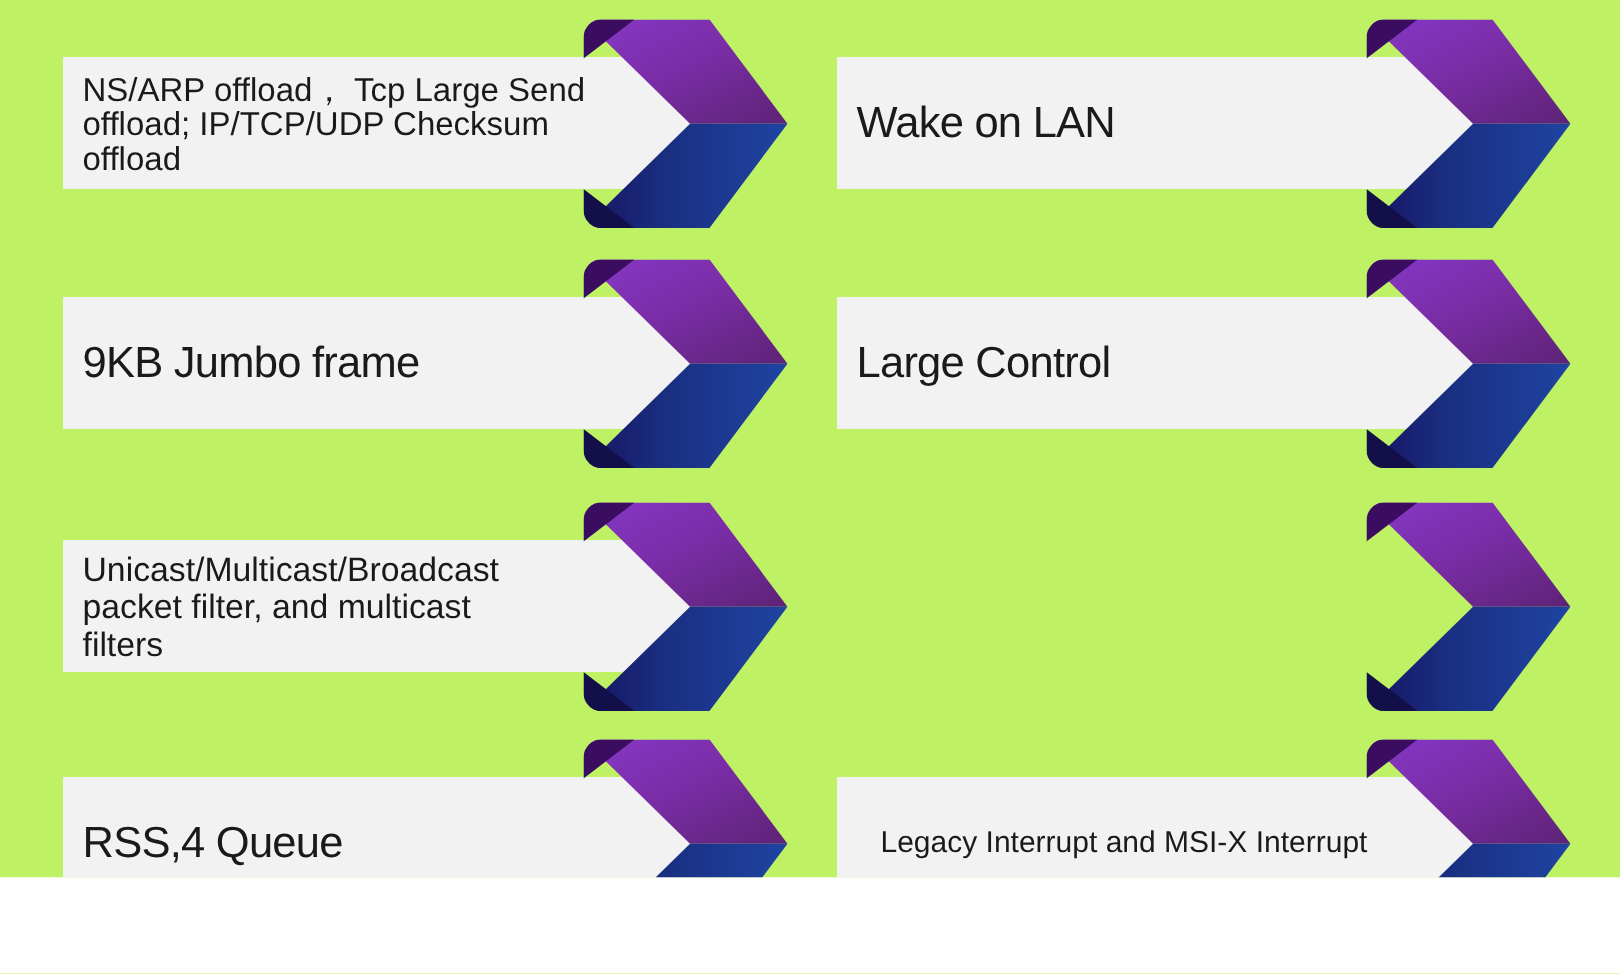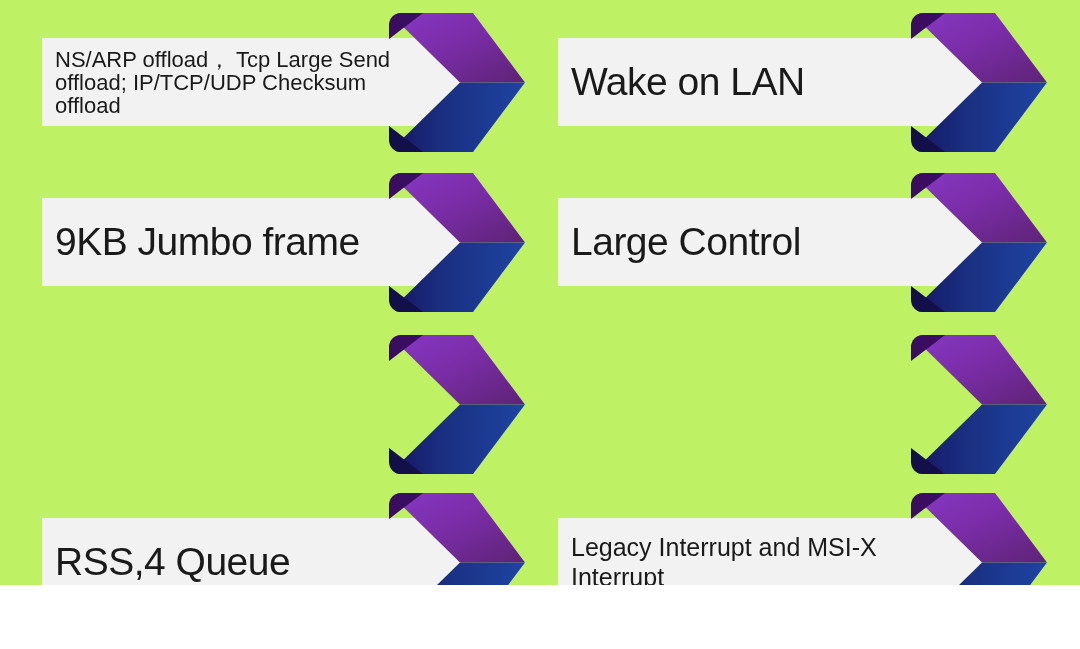--- a/index.html
+++ b/index.html
@@ -18,24 +18,24 @@
     padding:0 46px 0 13px;z-index:1;
   }
   .c1 .bar{width:419px;}
   .c2 .bar{width:424px;}
 
   .arrow{position:absolute;right:0;top:0;width:136px;height:139px;z-index:2;display:block;}
   .p-foldt{fill:#3a0d60;}
   .p-foldb{fill:#131049;}
 
   .txt{color:#1a1a1a;}
-  .sz-lg .txt{font-size:39px;letter-spacing:-0.5px;white-space:nowrap;}
+  .sz-lg .txt{font-size:29px;letter-spacing:-0.5px;white-space:nowrap;}
   .sz-sm0 .txt{font-size:22px;line-height:23px;max-width:348px;}
   .sz-sm4 .txt{font-size:22.5px;line-height:25px;max-width:310px;}
-  .sz-md7 .txt{font-size:25px;line-height:30px;max-width:340px;}
+  .sz-md7 .txt{font-size:20px;line-height:30px;max-width:340px;margin-left:16px;}
 </style>
 </head>
 <body>
 
 <svg width="0" height="0" style="position:absolute" aria-hidden="true">
   <defs>
     <clipPath id="rclip">
         <rect x="0" y="0" width="136" height="139" rx="12" ry="12"></rect>
       </clipPath>
     <linearGradient id="gradP" x1="0" y1="0" x2="1" y2="1">
@@ -103,20 +103,23 @@
       <g clip-path="url(#rclip)">
         <path d="M0,0 L84,0 L136,69.5 L71,69.5 Z" fill="url(#gradP)"></path>
         <path d="M71,69.5 L136,69.5 L84,139 L0,139 Z" fill="url(#gradB)"></path>
         <path class="p-foldt" d="M0,0 L34,0 L0,26 Z"></path>
         <path class="p-foldb" d="M0,139 L34,139 L0,113 Z"></path>
       </g>
     </svg>
   </div>
 
   <div class="cell c1 r3 sz-sm4">
+    <div class="bar">
+      <span class="txt">Unicast/Multicast/Broadcast packet filter, and multicast filters</span>
+    </div>
     <svg class="arrow" viewBox="0 0 136 139" aria-hidden="true">
       <g clip-path="url(#rclip)">
         <path d="M0,0 L84,0 L136,69.5 L71,69.5 Z" fill="url(#gradP)"></path>
         <path d="M71,69.5 L136,69.5 L84,139 L0,139 Z" fill="url(#gradB)"></path>
         <path class="p-foldt" d="M0,0 L34,0 L0,26 Z"></path>
         <path class="p-foldb" d="M0,139 L34,139 L0,113 Z"></path>
       </g>
     </svg>
   </div>
 

